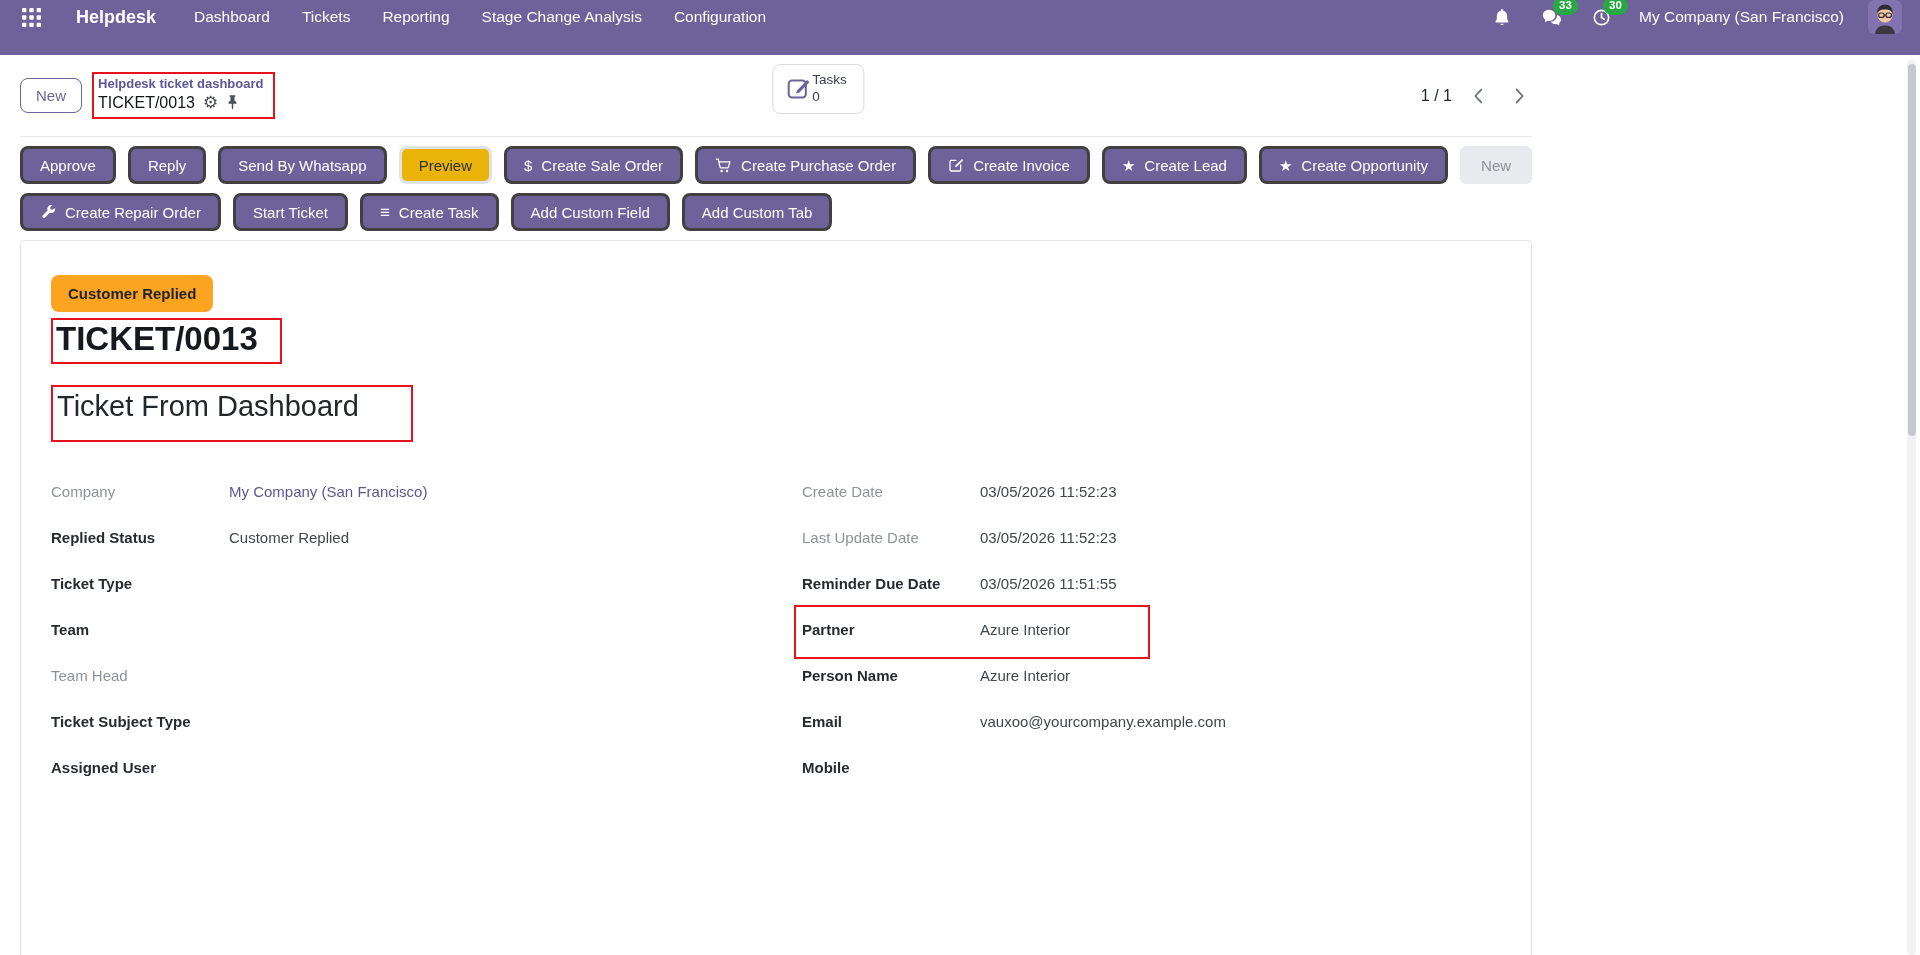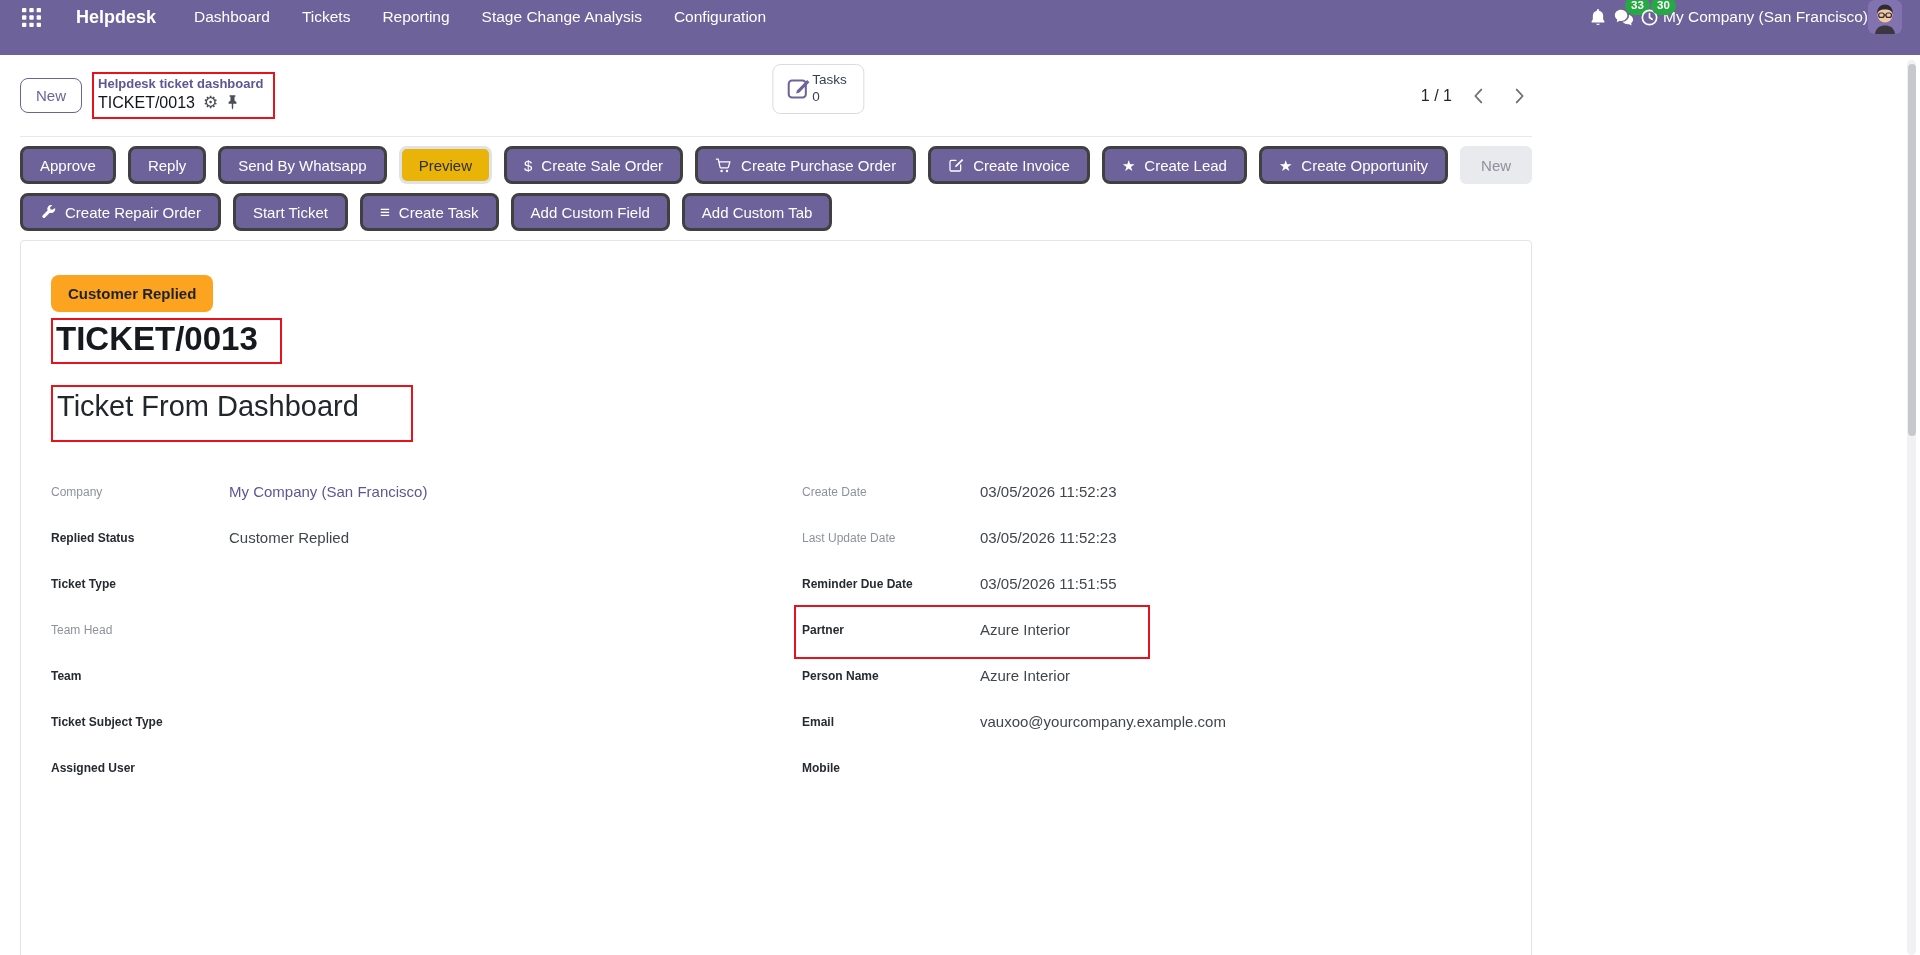--- a/index.html
+++ b/index.html
@@ -7,21 +7,21 @@
     font-family:"Liberation Sans", sans-serif; color:#2b3035; }
 
   
   .navbar { height:55px; background:var(--accent,#6d6299); display:flex; align-items:flex-start;
     padding:0 18px 0 14px; color:#fff; }
   .nav-left { display:flex; align-items:center; gap:26px; }
   .apps-btn { width:34px; height:34px; display:flex; align-items:center; justify-content:center;
     border-radius:4px; cursor:pointer; }
   .brand { font-size:18px; font-weight:700; margin-left:2px; margin-right:8px; }
   .nav-item { font-size:15.5px; cursor:pointer; padding:6px 4px; border-radius:4px; white-space:nowrap; }
-  .nav-right { margin-left:auto; display:flex; align-items:center; }
+  .nav-right { margin-left:auto; display:flex; align-items:center; gap:24px; }
   .nav-ic { position:relative; width:26px; height:26px; display:flex; align-items:center;
     justify-content:center; cursor:pointer; }
   .pill { position:absolute; top:-7px; left:14px; background:var(--badge-green,#28a745); color:#fff;
     font-size:11.5px; font-weight:700; line-height:1; padding:3px 6px; border-radius:10px; }
   .company-name { font-size:15.5px; white-space:nowrap; }
   .avatar { width:34px; height:34px; border-radius:6px; overflow:hidden; cursor:pointer; flex:0 0 auto; }
 
   
   .page { width:1532px; padding-left:20px; }
 
@@ -66,21 +66,21 @@
   .title-box { display:block; width:fit-content; border:2.5px solid var(--annotation-red,#e8121c);
     padding:1px 22px 5px 3px; margin-top:6px; }
   .ticket-name { font-size:33px; font-weight:600; color:#16191d; line-height:1.1; }
   .subject-box { display:block; width:fit-content; border:2.5px solid var(--annotation-red,#e8121c);
     padding:3px 52px 16px 4px; margin-top:21px; }
   .ticket-subject { font-size:29px; font-weight:400; color:#22272c; line-height:1.15; }
 
   .fields { display:grid; grid-template-columns:1fr 1fr; column-gap:52px; margin-top:27px; }
   .field-row { height:46px; display:grid; grid-template-columns:178px 1fr; align-items:center;
     position:relative; }
-  .f-label { font-size:12px; font-weight:600; color:#262b31; }
+  .f-label { font-size:15px; font-weight:600; color:#262b31; }
   .f-label.muted { font-weight:400; color:#8d939b; }
   .f-value { font-size:15px; color:#40464d; cursor:pointer; }
   .f-value.link { color:var(--link,#5d5695); }
   .field-row.annotated::before { content:""; position:absolute; left:-8px; top:-2px; width:352px;
     height:50px; border:2.5px solid var(--annotation-red,#e8121c); pointer-events:none; }
 
   
   .scrollbar-track { position:fixed; top:60px; right:4px; width:9px; bottom:0; background:#f1f1f4;
     border-radius:5px; }
   .scrollbar-thumb { position:absolute; top:4px; left:0.5px; width:8px; height:372px; background:#c6c8cc;
@@ -323,26 +323,26 @@
             <span class="f-label">Replied Status</span>
             <span class="f-value">Customer Replied</span>
           </div>
 
           <div class="field-row">
             <span class="f-label">Ticket Type</span>
             <span class="f-value"></span>
           </div>
 
           <div class="field-row">
+            <span class="f-label">Team</span>
+            <span class="f-value"></span>
+          </div>
+
+          <div class="field-row">
             <span class="f-label muted">Team Head</span>
-            <span class="f-value"></span>
-          </div>
-
-          <div class="field-row">
-            <span class="f-label">Team</span>
             <span class="f-value"></span>
           </div>
 
           <div class="field-row">
             <span class="f-label">Ticket Subject Type</span>
             <span class="f-value"></span>
           </div>
 
           <div class="field-row">
             <span class="f-label">Assigned User</span>

